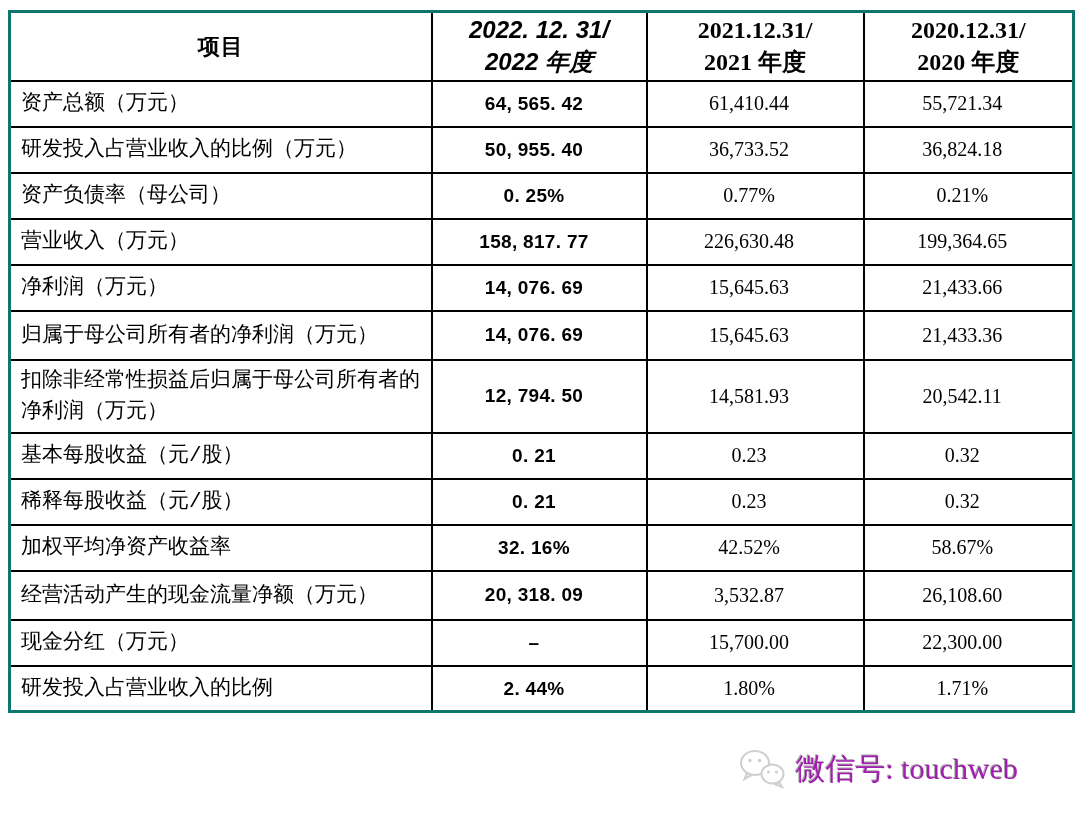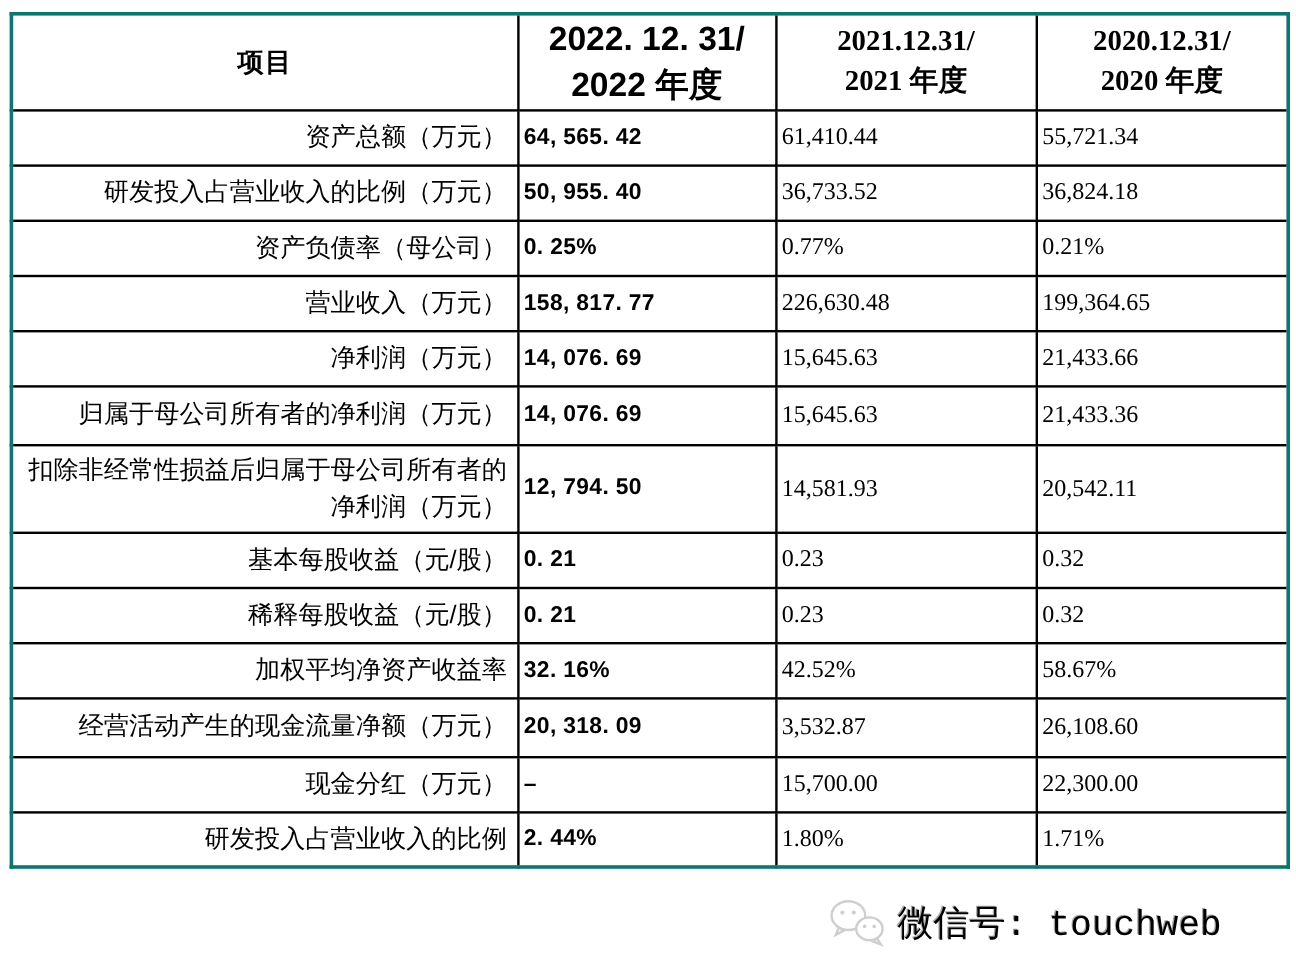--- a/index.html
+++ b/index.html
@@ -23,42 +23,42 @@
   col.c-2021{width:217px;}
   col.c-2020{width:210px;}
   tr.hdr{height:64px;}
   tr.r{height:46px;}
   tr.r.tall{height:49px;}
   th{
     text-align:center;font-weight:bold;font-size:24px;line-height:1.35;
     font-family:"Liberation Serif", serif;
   }
   th.item-h{font-size:22px;letter-spacing:1px;}
-  th.sans{font-family:"Liberation Sans", sans-serif;font-size:28px;}
+  th.sans{font-family:"Liberation Sans", sans-serif;font-size:24px;font-style:italic;}
   th .hline{display:block;}
   td.label{
-    text-align:right;padding:4px 8px 4px 10px;font-size:21px;line-height:1.5;
-    font-family:Liberation Sans, sans-serif;
+    text-align:left;padding:4px 8px 4px 10px;font-size:21px;line-height:1.5;
+    font-family:Liberation Mono, monospace;
   }
   td.num{
-    text-align:left;padding:4px 16px 4px 4px;font-size:20px;
+    text-align:center;padding:4px 16px 4px 4px;font-size:20px;
     font-family:"Liberation Serif", serif;
   }
   td.num.b22{
     font-family:"Liberation Sans", sans-serif;font-weight:bold;
     letter-spacing:0.3px;padding-right:14px;font-size:19px;
   }
   .watermark{
     position:absolute;top:748px;right:62px;
     display:flex;align-items:center;gap:10px;
     user-select:none;
   }
   .wm-text{
-    font-family:Liberation Mono, monospace;
-    font-size:30px;color:#000000;
+    font-family:Liberation Serif, serif;
+    font-size:30px;color:#a21caf;
     text-shadow:-1px -1px 0 #a9a9a9, 1px 1px 0 #ffffff;
     white-space:nowrap;
   }
   .wm-icon{display:block;}
   .wm-icon path,.wm-icon ellipse{stroke:#cfcfcf;fill:#ffffff;}
   .wm-icon circle{fill:#cfcfcf;stroke:none;}
 </style>
 </head>
 <body>
 

